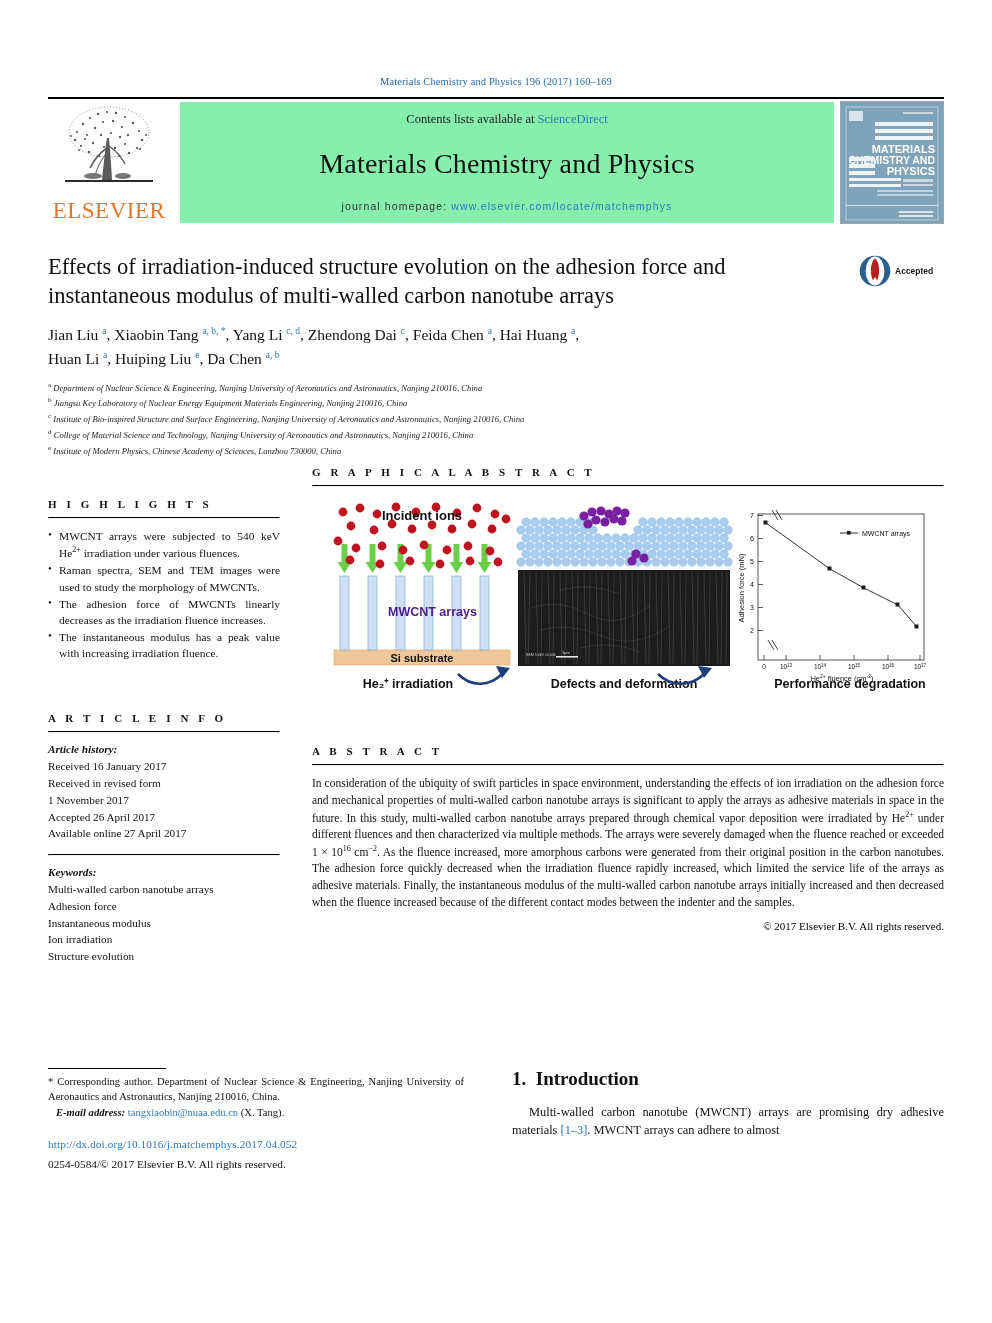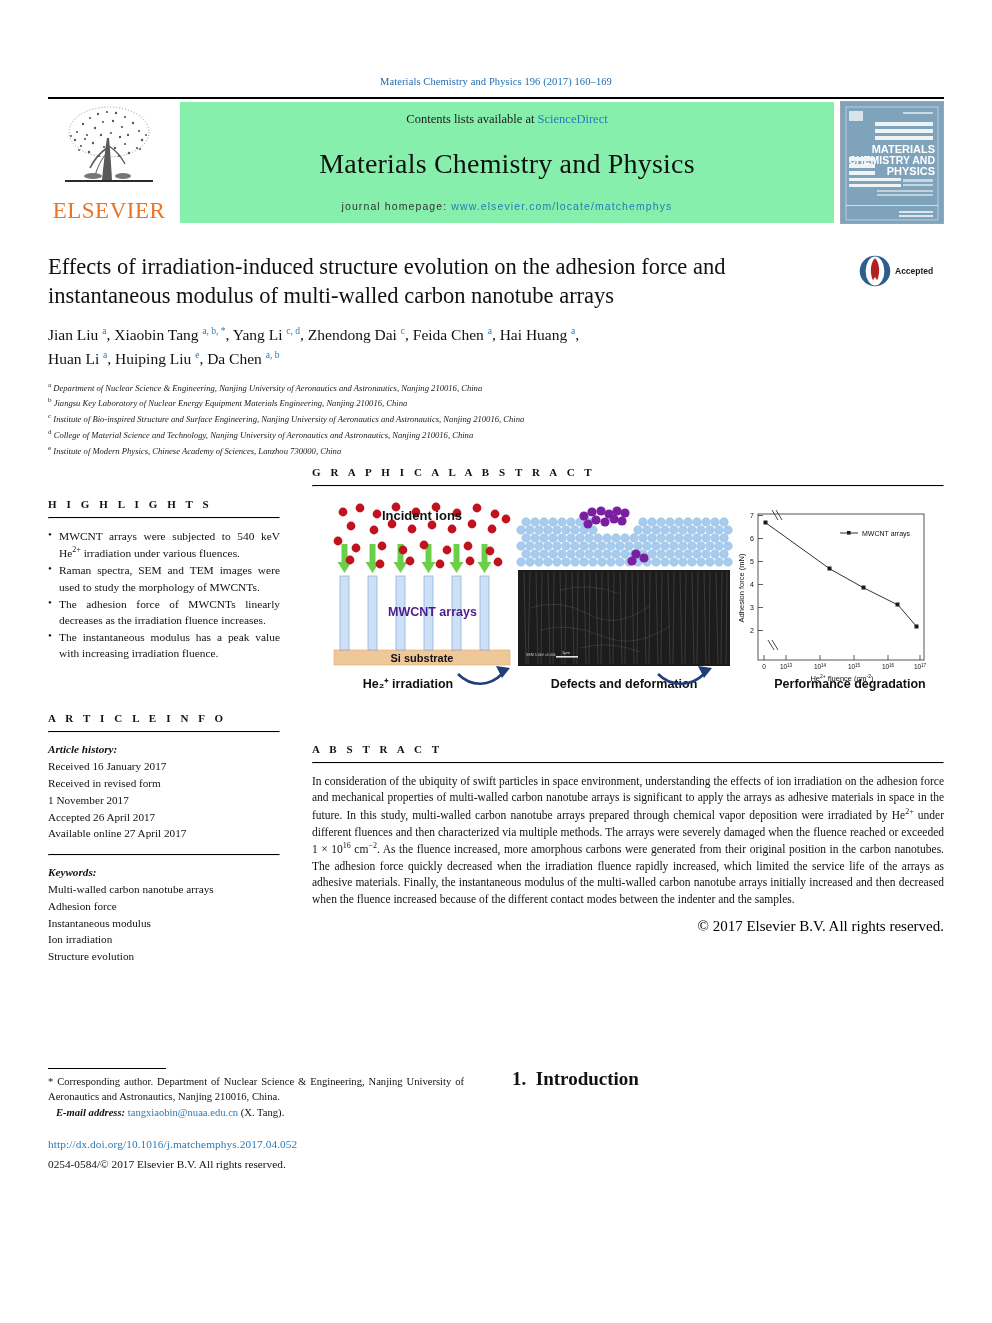--- a/index.html
+++ b/index.html
@@ -195,21 +195,21 @@
     font-size: 11.5px;
     line-height: 1.45;
     text-align: justify;
     color: #111;
     margin-top: 9px;
   }
   .abstract-body sup { font-size: 8px; vertical-align: super; }
   .copyright {
     text-align: right;
     font-family: "Liberation Serif", serif;
-    font-size: 15px;
+    font-size: 11px;
     margin-top: 10px;
   }
 
   
   .bottom {
     position: absolute;
     left: 48px; right: 48px;
     top: 1068px;
     display: flex;
   }
@@ -820,16 +820,19 @@
         <span class="link">tangxiaobin@nuaa.edu.cn</span><span> (X. Tang).</span>
       </div>
       <div class="doi-line">http://dx.doi.org/10.1016/j.matchemphys.2017.04.052</div>
       <div class="issn-line">0254-0584/© 2017 Elsevier B.V. All rights reserved.</div>
     </div>
 
     <div class="br">
       <div class="sec-title">
         <span>1.</span>&nbsp;&nbsp;<span>Introduction</span>
       </div>
+      <p class="intro-p">
+        <span>Multi-walled carbon nanotube (MWCNT) arrays are promising dry adhesive materials </span><span class="ref">[1–3]</span><span>. MWCNT arrays can adhere to almost</span>
+      </p>
     </div>
   </div>
 
 </div>
 
 </body></html>

